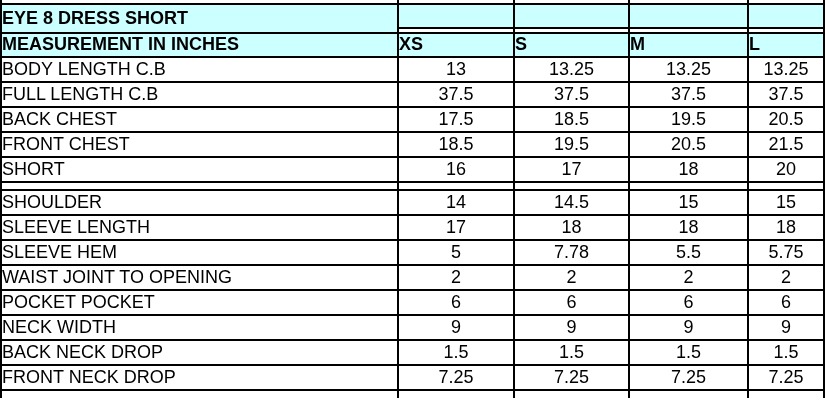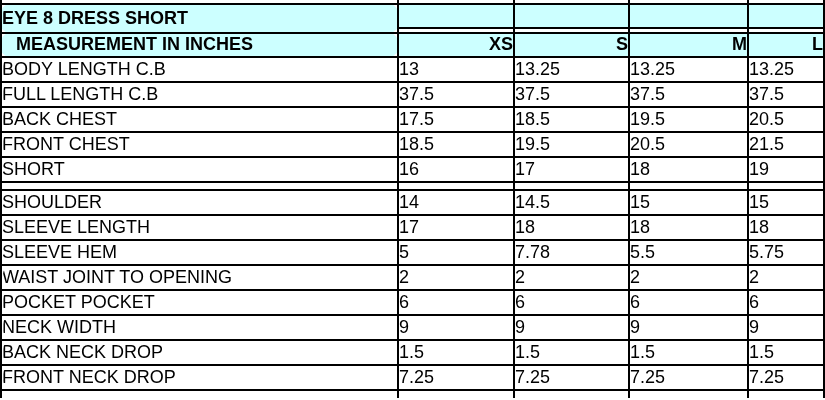--- a/index.html
+++ b/index.html
@@ -16,29 +16,29 @@
   }
   table.spec td {
     border: 2px solid #000000;
     padding: 0;
     vertical-align: middle;
     font-size: 18px;
     line-height: 1.1;
     overflow: hidden;
     white-space: nowrap;
   }
-  td.first { border-left: 3px solid #000000; border-radius: 9px; }
+  td.first { border-left: 3px solid #000000; }
   td.label { text-align: left; padding-left: 5px; }
-  td.num   { text-align: left; }
+  td.num   { text-align: center; }
   td.hdr   { background: #CCFFFF; font-weight: bold; font-size: 19px; }
-  td.szhdr { text-align: right; }
+  td.szhdr { text-align: left; }
   tr.r-top td    { border-top: none; height: 4px; }
   tr.r-title td  { height: 22px; }
   tr.r-thin td   { height: 3px; }
-  tr.r-sizes td  { height: 22px; padding-left: 14px; }
+  tr.r-sizes td  { height: 22px; }
   tr.r-data td   { height: 23px; }
   tr.r-sep td    { height: 6px; }
   tr.r-bot td    { border-bottom: none; height: 7px; }
 </style>
 </head>
 <body>
 
 <div class="stage">
   <table class="spec">
     <colgroup>
@@ -106,21 +106,21 @@
       <td class="num">18.5</td>
       <td class="num">19.5</td>
       <td class="num">20.5</td>
       <td class="num">21.5</td>
     </tr>
     <tr class="r-data">
       <td class="first label">SHORT</td>
       <td class="num">16</td>
       <td class="num">17</td>
       <td class="num">18</td>
-      <td class="num">19</td>
+      <td class="num">20</td>
     </tr>
 
     <tr class="r-sep">
       <td class="first"></td>
       <td></td>
       <td></td>
       <td></td>
       <td></td>
     </tr>
 

